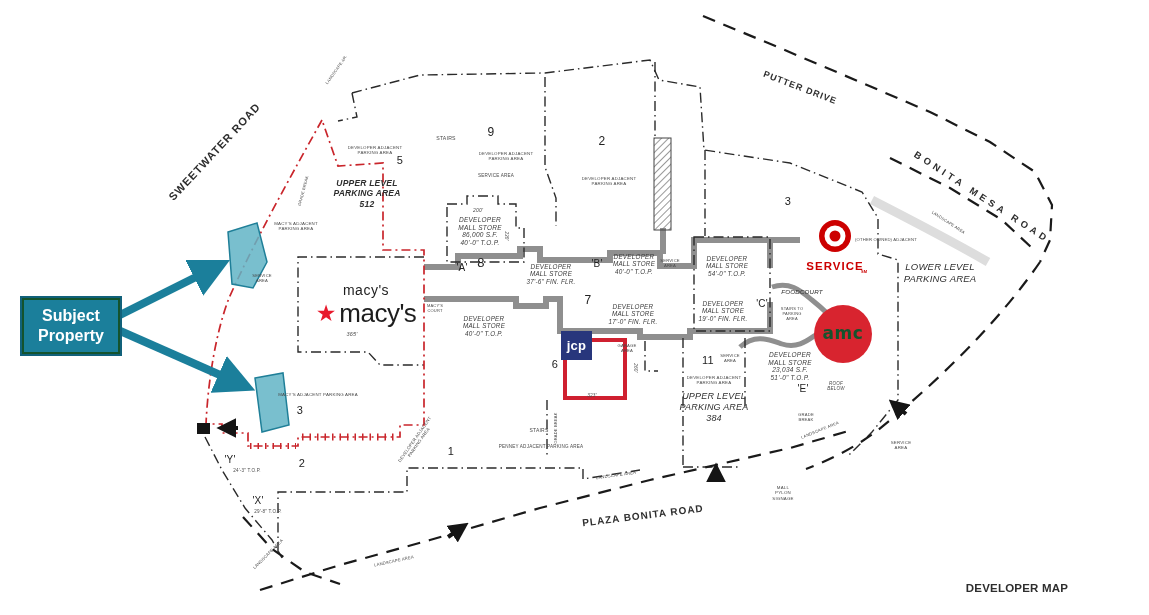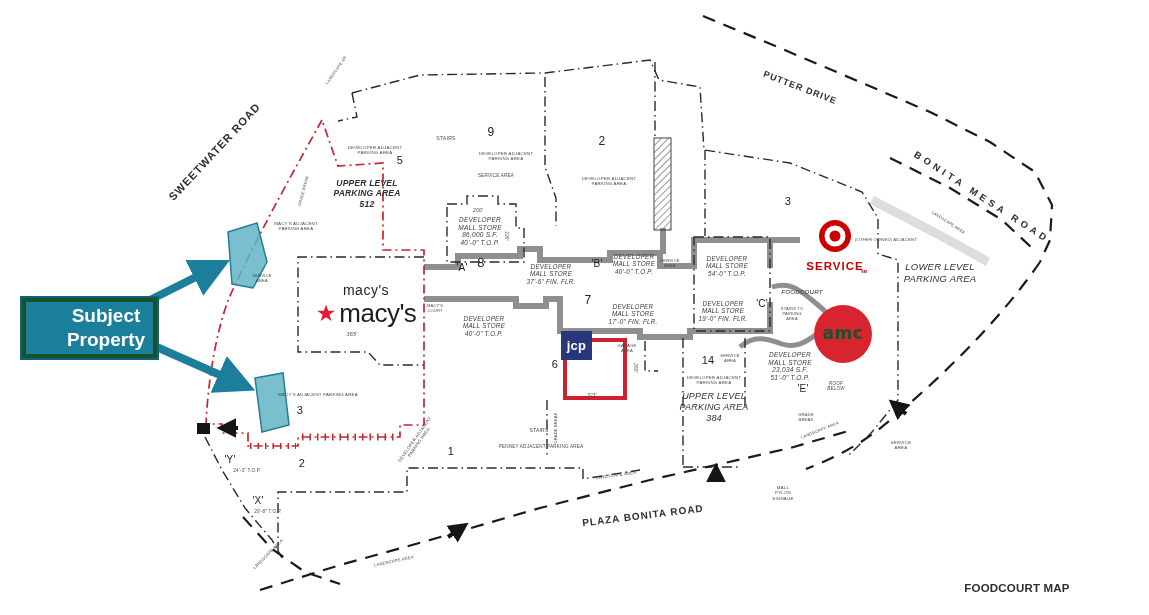--- a/index.html
+++ b/index.html
@@ -7,22 +7,22 @@
          font-family:"Liberation Sans",sans-serif;}
   .lbl{position:absolute;transform:translate(-50%,-50%);color:#2e2e2e;text-align:center;
        white-space:pre-line;line-height:1.22;letter-spacing:.2px;}
   .b{font-weight:bold;}
   .it{font-style:italic;}
   .store{font-style:italic;color:#3a3a3a;line-height:1.18;letter-spacing:.25px;}
   .tiny{color:#4a4a4a;}
   .num{color:#222;}
   svg{position:absolute;left:0;top:0;}
   .subject-box{position:absolute;left:22px;top:298px;width:94px;height:52px;background:#1b7f9b;
-       border:4px solid #14532d;outline:2px solid #11617a;display:flex;align-items:center;justify-content:center;
-       color:#ffffff;font-weight:bold;font-size:19px;text-align:center;white-space:pre-line;line-height:1.25;padding-left:33px;}
+       border:2px solid #14532d;outline:2px solid #11617a;display:flex;align-items:center;justify-content:center;
+       color:#ffffff;font-weight:bold;font-size:16px;text-align:center;white-space:pre-line;line-height:1.25;}
   .macys-small{position:absolute;left:366px;top:290px;transform:translate(-50%,-50%);
        font-size:14px;color:#1d1d1d;letter-spacing:.5px;}
   .macys-big{position:absolute;left:366px;top:313px;transform:translate(-50%,-50%);
        display:flex;align-items:center;gap:3px;}
   .macys-star{color:#e8192c;font-size:23px;line-height:1;}
   .macys-word{font-size:26px;color:#1d1d1d;letter-spacing:-.5px;line-height:1;}
   .jcp-red{position:absolute;left:563px;top:338px;width:56px;height:54px;border:4px solid #cf2030;background:transparent;}
   .jcp-navy{position:absolute;left:561px;top:331px;width:31px;height:29px;background:#28367c;color:#fff;
        display:flex;align-items:center;justify-content:center;font-weight:bold;font-size:13px;letter-spacing:.3px;}
   .target-word{position:absolute;left:835px;top:266px;transform:translate(-50%,-50%);
@@ -129,21 +129,21 @@
   <div class="jcp-red"></div>
   <div class="jcp-navy">jcp</div>
   <div class="target-word">SERVICE</div>
   <div class="target-sm">SM</div>
   <div class="amc-word">amc</div>
 
   <div class="lbl b" style="left:215px;top:152px;font-size:11px;letter-spacing:1px;transform:translate(-50%,-50%) rotate(-47deg);">SWEETWATER ROAD</div>
   <div class="lbl b" style="left:800px;top:88px;font-size:9px;letter-spacing:1px;transform:translate(-50%,-50%) rotate(21deg);">PUTTER DRIVE</div>
   <div class="lbl b" style="left:982px;top:197px;font-size:9.5px;letter-spacing:4px;transform:translate(-50%,-50%) rotate(33deg);">BONITA MESA ROAD</div>
   <div class="lbl b" style="left:643px;top:516px;font-size:10px;letter-spacing:1px;transform:translate(-50%,-50%) rotate(-7deg);">PLAZA BONITA ROAD</div>
-  <div class="lbl b" style="left:1017px;top:588px;font-size:11.5px;">FOODCOURT MAP</div>
+  <div class="lbl b" style="left:1017px;top:588px;font-size:11.5px;">DEVELOPER MAP</div>
 
   <div class="lbl b it" style="left:367px;top:194px;font-size:8.5px;">UPPER LEVEL
 PARKING AREA
 512</div>
   <div class="lbl it" style="left:714px;top:407px;font-size:9px;">UPPER LEVEL
 PARKING AREA
 384</div>
   <div class="lbl it" style="left:940px;top:273px;font-size:9.5px;">LOWER LEVEL
 PARKING AREA</div>
   <div class="lbl tiny" style="left:375px;top:150px;font-size:4.4px;">DEVELOPER ADJACENT
@@ -227,21 +227,21 @@
   <div class="lbl num" style="left:451px;top:452px;font-size:11px;">1</div>
   <div class="lbl num" style="left:602px;top:141px;font-size:12px;">2</div>
   <div class="lbl num" style="left:302px;top:464px;font-size:11px;">2</div>
   <div class="lbl num" style="left:788px;top:202px;font-size:11px;">3</div>
   <div class="lbl num" style="left:300px;top:411px;font-size:11px;">3</div>
   <div class="lbl num" style="left:400px;top:161px;font-size:11px;">5</div>
   <div class="lbl num" style="left:555px;top:365px;font-size:11px;">6</div>
   <div class="lbl num" style="left:588px;top:300px;font-size:12px;">7</div>
   <div class="lbl num" style="left:481px;top:263px;font-size:13px;">8</div>
   <div class="lbl num" style="left:491px;top:132px;font-size:12px;">9</div>
-  <div class="lbl num" style="left:708px;top:361px;font-size:11px;">14</div>
+  <div class="lbl num" style="left:708px;top:361px;font-size:11px;">11</div>
   <div class="lbl num" style="left:462px;top:268px;font-size:10px;">'A'</div>
   <div class="lbl num" style="left:597px;top:264px;font-size:10px;">'B'</div>
   <div class="lbl num" style="left:762px;top:304px;font-size:10px;">'C'</div>
   <div class="lbl num" style="left:803px;top:389px;font-size:10px;">'E'</div>
   <div class="lbl num" style="left:258px;top:501px;font-size:10px;">'X'</div>
   <div class="lbl tiny" style="left:268px;top:512px;font-size:4.6px;">29'-8" T.O.P.</div>
   <div class="lbl num" style="left:230px;top:460px;font-size:10px;">'Y'</div>
   <div class="lbl tiny" style="left:247px;top:471px;font-size:4.6px;">24'-3" T.O.P.</div>
 
   <div class="lbl tiny it" style="left:478px;top:210px;font-size:5px;">200'</div>

